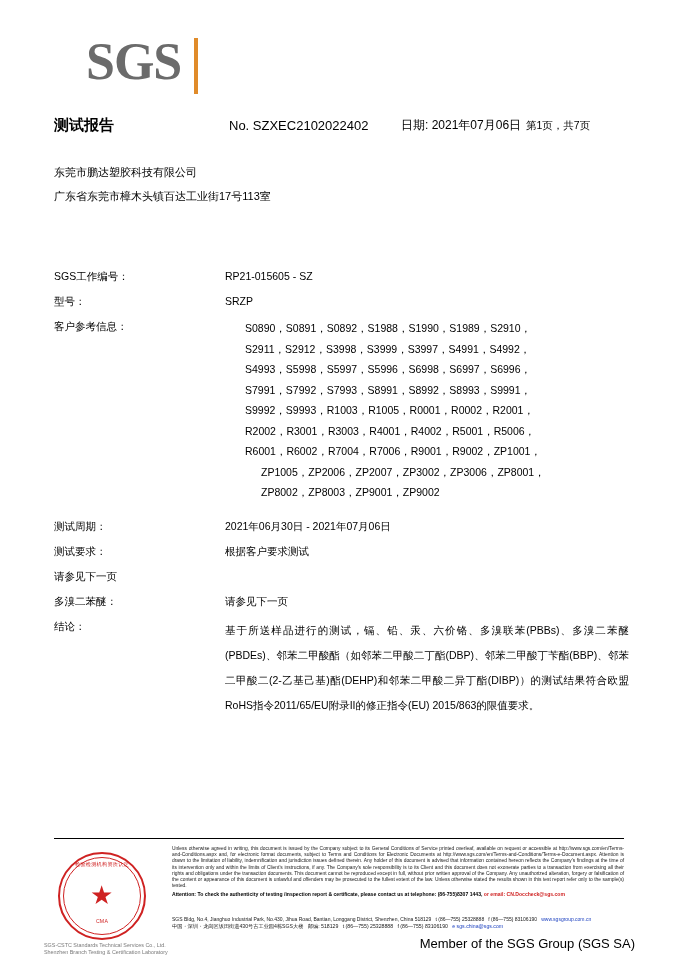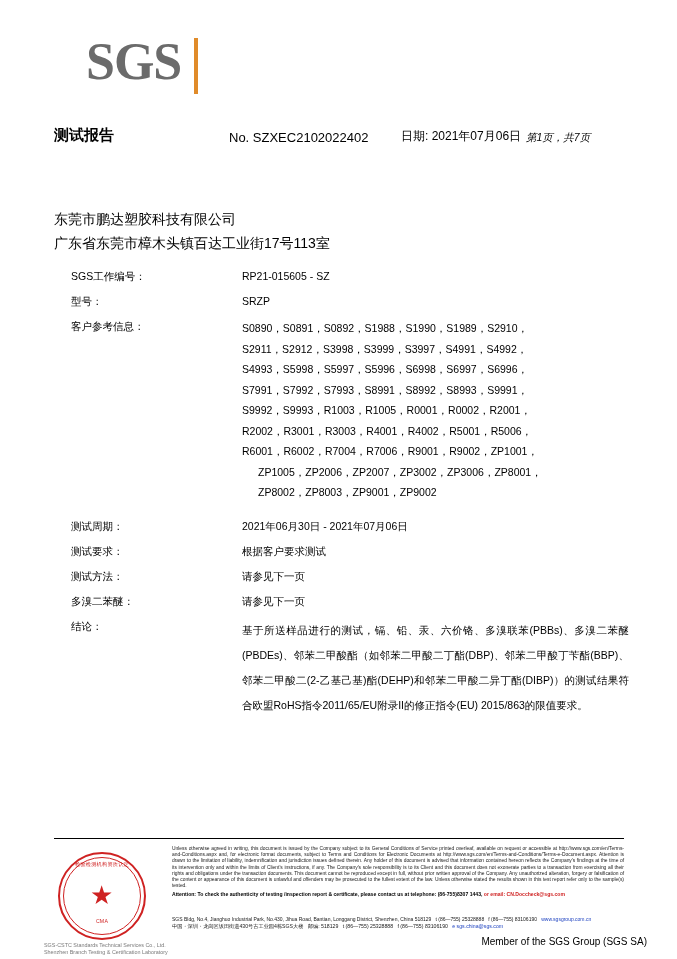--- a/index.html
+++ b/index.html
@@ -42,52 +42,50 @@
     top: 2px;
     width: 4px;
     height: 56px;
     background: #e08b2a;
   }
 
   
   .title-row {
     position: absolute;
     left: 54px;
-    top: 126px;
+    top: 116px;
     width: 570px;
     display: flex;
-    align-items: flex-end;
+    align-items: center;
   }
   .doc-title {
     font-size: 15px;
     font-weight: bold;
     color: #000;
     width: 175px;
   }
   .doc-no {
     font-size: 13px;
     width: 172px;
   }
   .doc-date {
     font-size: 12px;
     width: 125px;
   }
   .doc-page {
     font-size: 10.5px;
-    font-style: italic;
   }
 
   
   .company-block {
     position: absolute;
     left: 54px;
     top: 160px;
-    font-size: 14px;
+    font-size: 11px;
     line-height: 24px;
-    margin-top: 47px;
   }
 
   
   .intro-line {
     position: absolute;
     left: 54px;
     top: 244px;
     font-size: 10.5px;
   }
 
@@ -100,29 +98,29 @@
     font-size: 10.5px;
   }
   .field-row {
     display: flex;
     margin-bottom: 9px;
   }
   .field-label {
     width: 171px;
     flex: 0 0 171px;
     line-height: 16px;
-    margin-left: 17px;
   }
   .field-value {
     flex: 1;
     line-height: 16px;
   }
   .ref-lines div {
     line-height: 20.5px;
     white-space: pre;
+    margin-left: 20px;
   }
   .ref-lines div.indent { padding-left: 16px; }
 
   .spacer-row { height: 6px; }
 
   .conclusion {
     line-height: 25px;
     text-align: justify;
   }
 
@@ -224,23 +222,23 @@
     font-size: 5px;
     line-height: 7.4px;
     color: #1a1a1a;
   }
   .footer-addr .blue { color: #1a3fbf; }
   .footer-addr .row { display: block; }
   .footer-addr .cn { font-size: 5.2px; }
 
   .member-line {
     position: absolute;
-    right: 30px;
+    right: 42px;
     top: 936px;
-    font-size: 10px;
+    font-size: 13px;
     color: #000;
   }
 </style>
 </head>
 <body>
 
 <div class="page">
 
   <div class="logo-block">
     <div class="logo-text">SGS</div>
@@ -294,21 +292,20 @@
       <div class="field-label">测试周期：</div>
       <div class="field-value">2021年06月30日 - 2021年07月06日</div>
     </div>
 
     <div class="field-row">
       <div class="field-label">测试要求：</div>
       <div class="field-value">根据客户要求测试</div>
     </div>
 
     <div class="field-row">
-      <div class="field-label">测试方法：</div>
       <div class="field-value">请参见下一页</div>
     </div>
 
     <div class="field-row">
       <div class="field-label">多溴二苯醚：</div>
       <div class="field-value">请参见下一页</div>
     </div>
 
     <div class="field-row">
       <div class="field-label">结论：</div>

